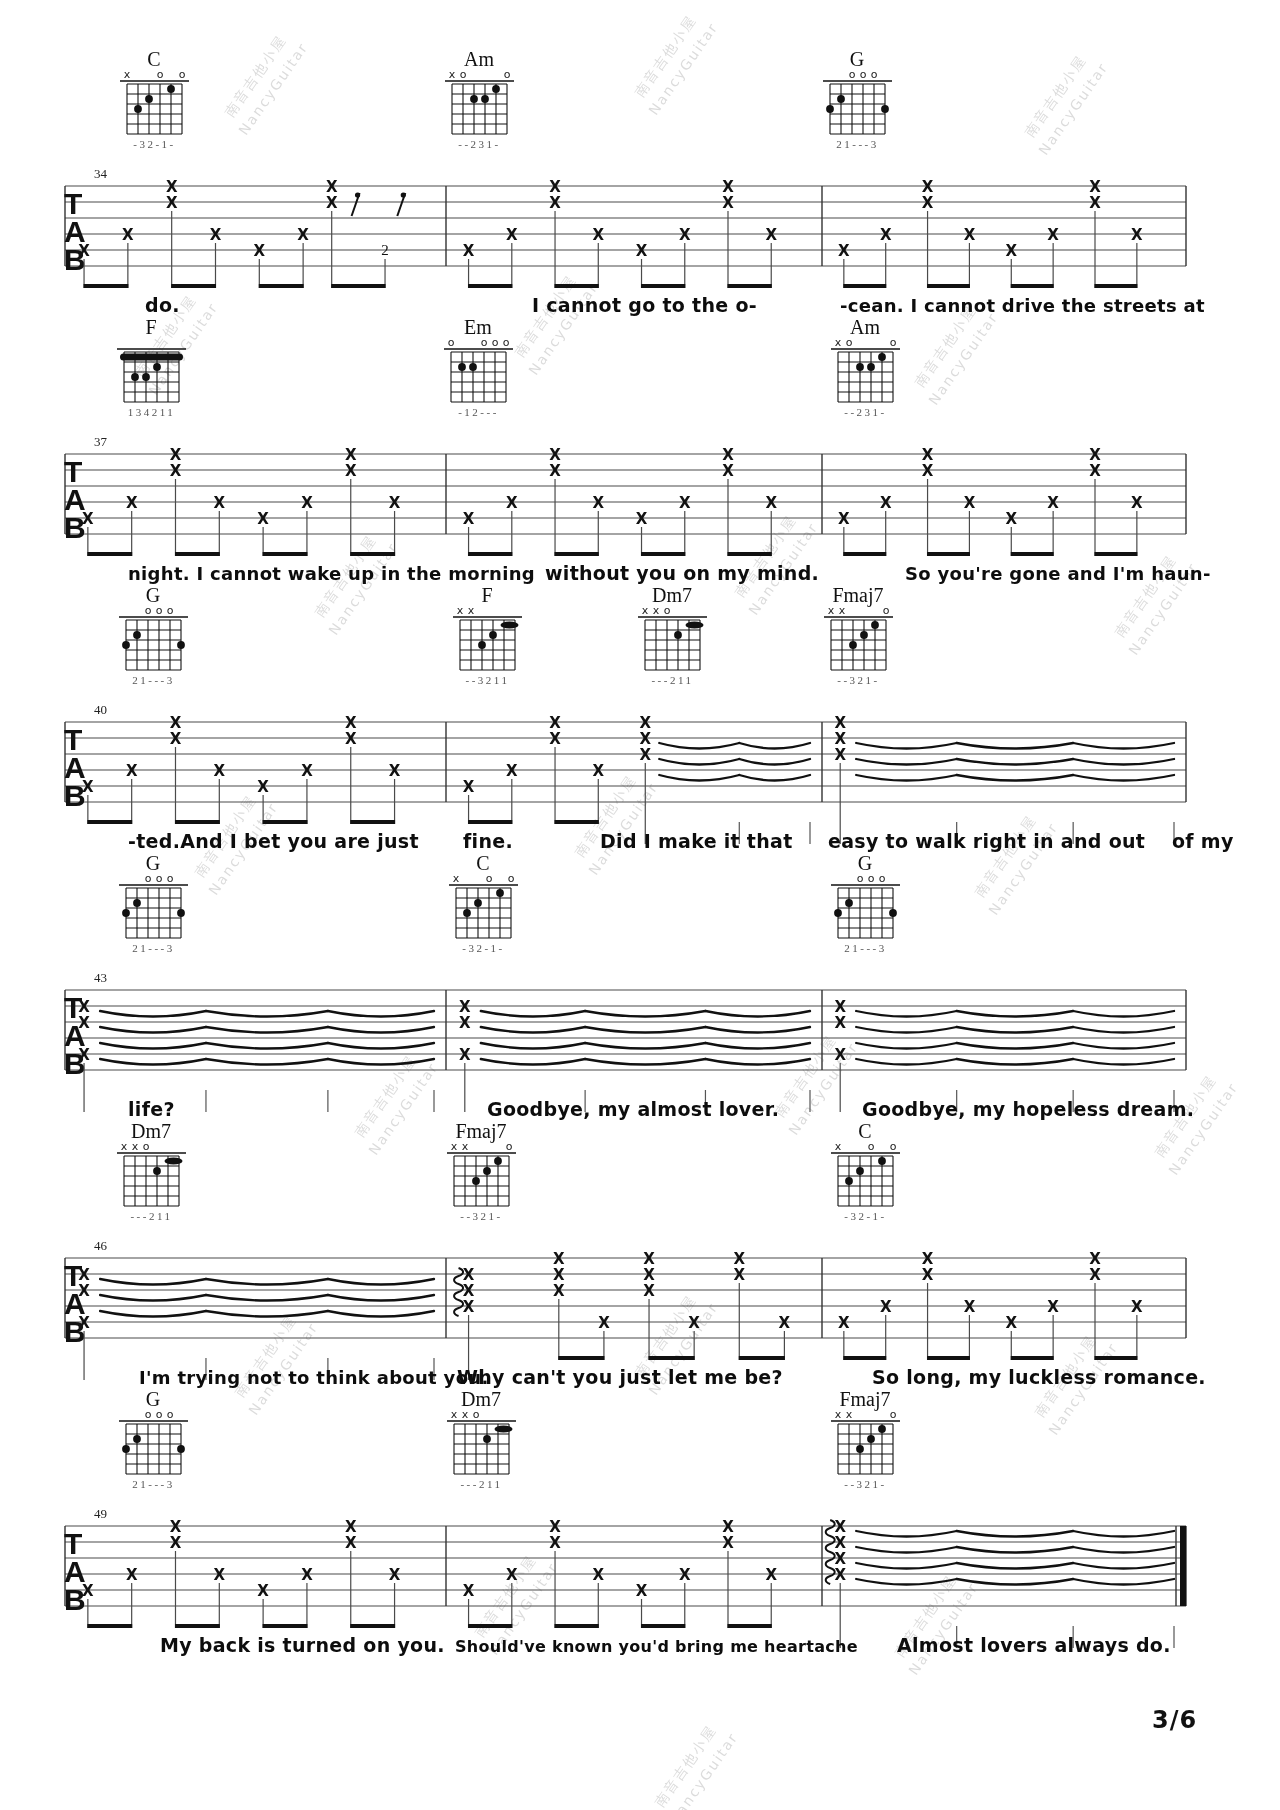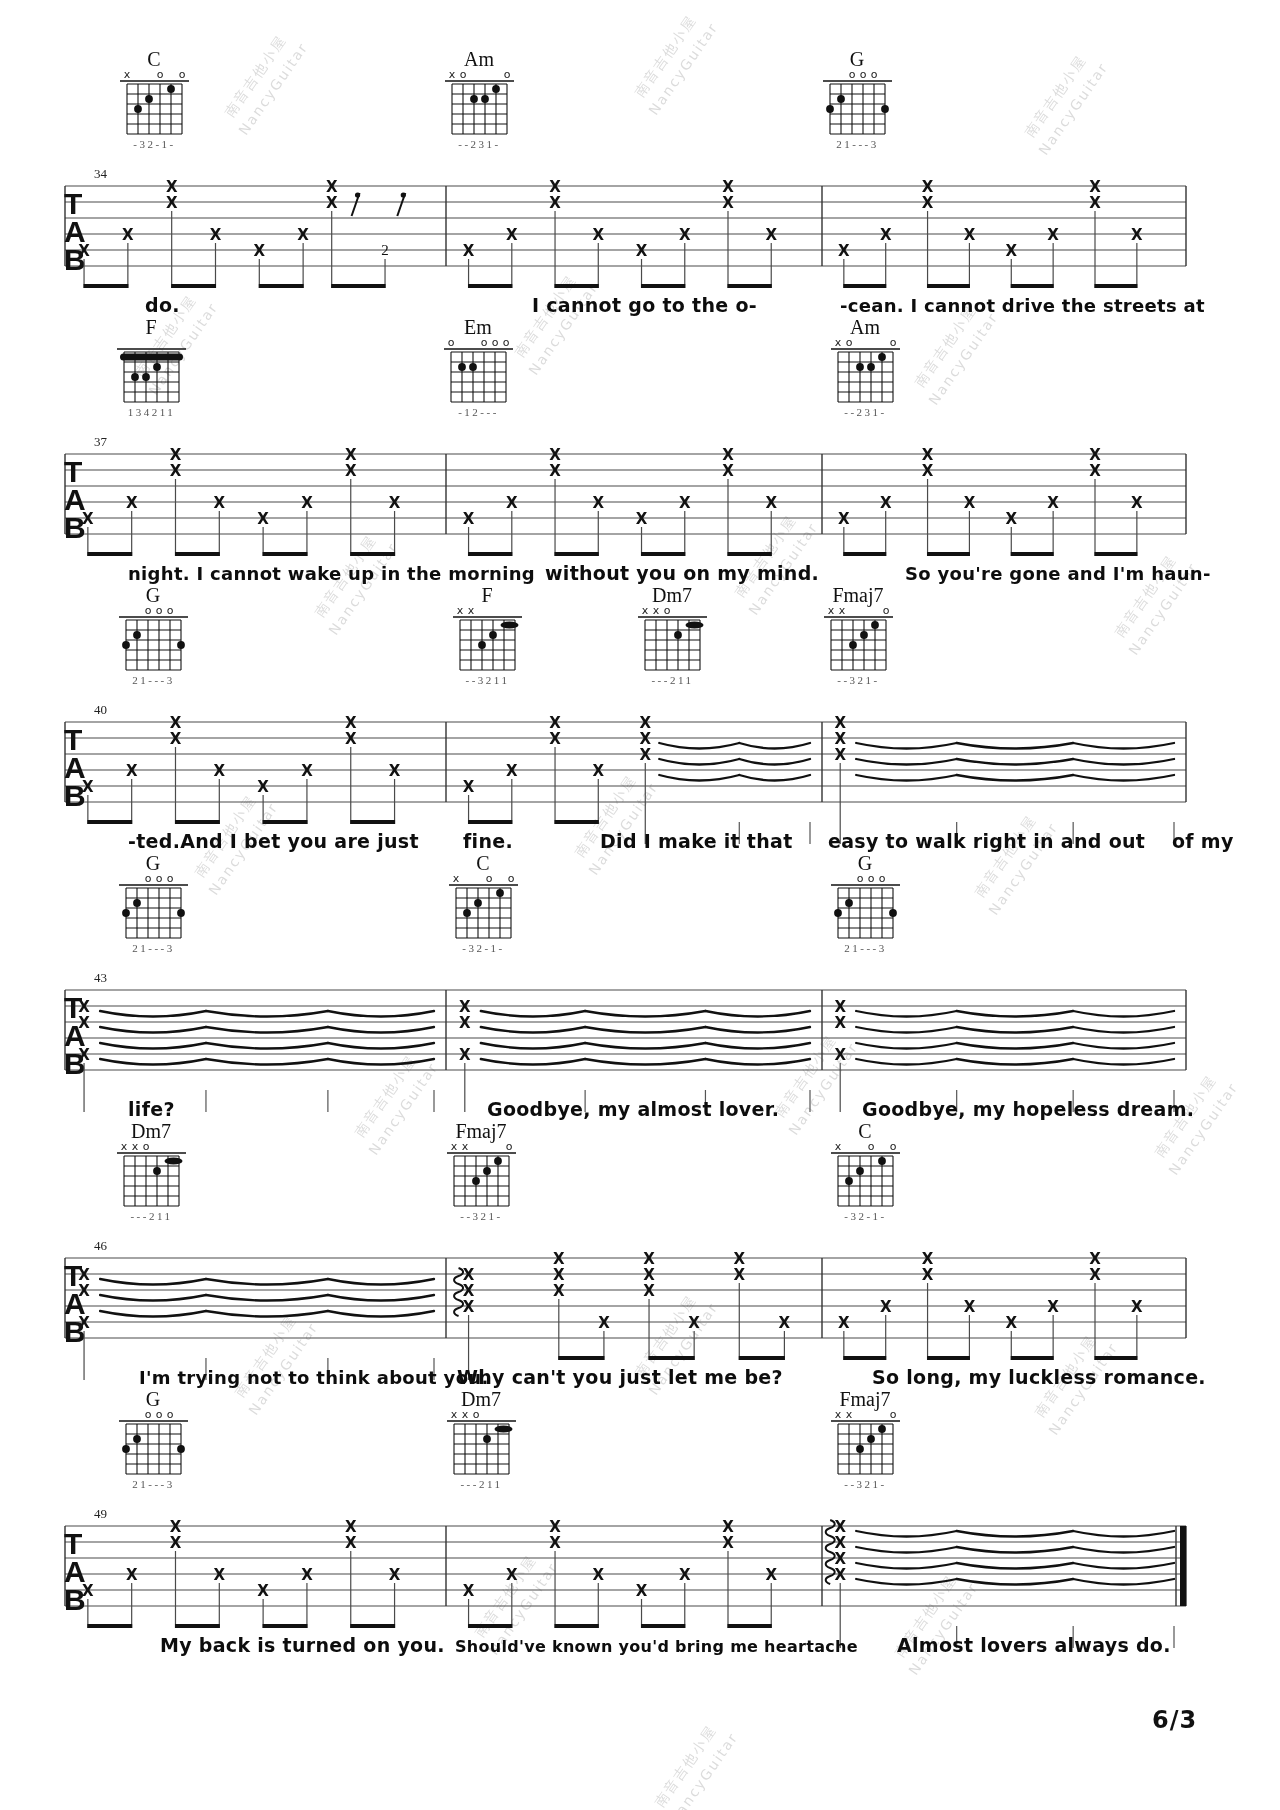--- a/index.html
+++ b/index.html
@@ -1045,14 +1045,14 @@
           <line x1="1073.1599999999999" y1="240" x2="1073.1599999999999" y2="262" class="tick"></line>
           <line x1="1174" y1="240" x2="1174" y2="262" class="tick"></line>
         </g>
         <line x1="1176" y1="140" x2="1176" y2="220" class="bar"></line>
         <rect x="1180" y="140" width="6" height="80" class="beam"></rect>
         <text x="160" y="266" class="lyric" text-anchor="start">My back is turned on you.</text>
         <text x="455" y="266" class="lyric" text-anchor="start" style="font-size: 16px;">Should've known you'd bring me heartache</text>
         <text x="897" y="266" class="lyric" text-anchor="start">Almost lovers always do.</text>
       </svg>
     </div>
-  <div id="page-num">6/3</div>
+  <div id="page-num">3/6</div>
 </div>
 
 </body></html>

